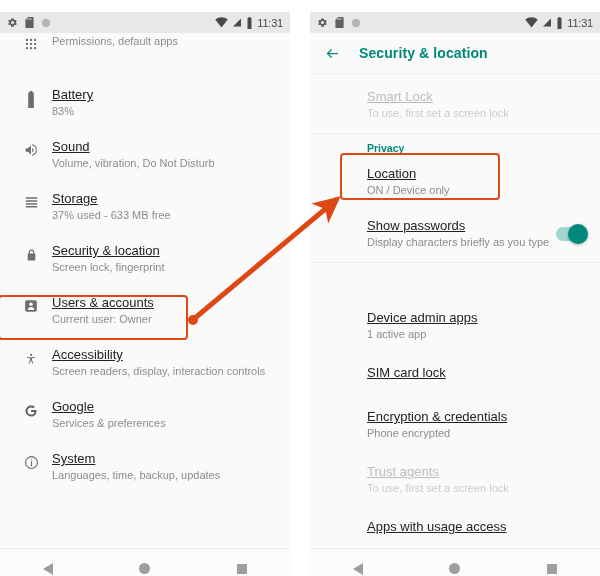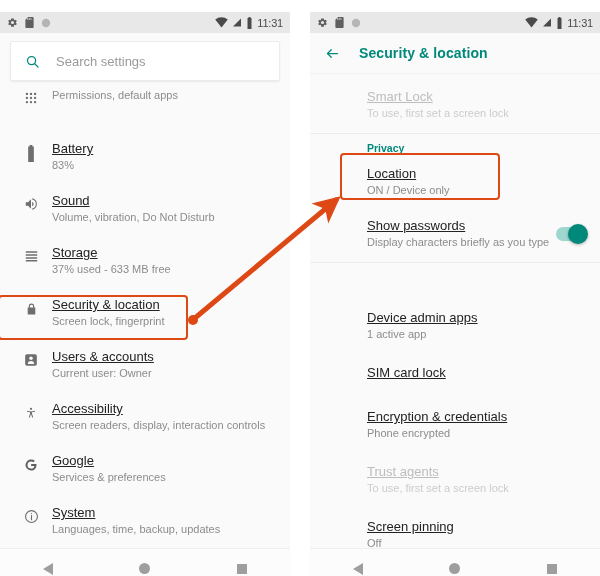--- a/index.html
+++ b/index.html
@@ -113,29 +113,20 @@
         <svg class="ic" width="10" height="11" viewBox="0 0 20 20" fill="#4a4a4a">
             <path d="M18 2v16H2z"></path>
           </svg>
         <svg class="ic" width="7" height="12" viewBox="0 0 12 24" fill="#4a4a4a">
             <path d="M8 2V0H4v2H2v22h8V2z"></path>
           </svg>
         <span class="sb-time">11:31</span>
       </div>
     </div>
 
-    <div class="search-wrap">
-      <div class="search-box">
-        <svg class="ic" width="15" height="15" viewBox="0 0 24 24" fill="none" stroke="#00897b" stroke-width="2">
-            <circle cx="10.5" cy="10.5" r="6.5"></circle>
-            <line x1="15.5" y1="15.5" x2="21" y2="21" stroke-linecap="round"></line>
-          </svg>
-        <span class="search-ph">Search settings</span>
-      </div>
-    </div>
 
     <div class="scroll">
 
       <div class="row clipped">
         <div class="row-ico">
           <svg width="14" height="14" viewBox="0 0 24 24" fill="#6e6e6e">
               <circle cx="5" cy="5" r="2"></circle>
               <circle cx="12" cy="5" r="2"></circle>
               <circle cx="19" cy="5" r="2"></circle>
               <circle cx="5" cy="12" r="2"></circle>
@@ -355,26 +346,20 @@
         </div>
       </div>
 
       <div class="row row-indent dim" style="padding-top:13px;">
         <div class="row-txt" style="padding-left:0;">
           <div class="row-title">Trust agents</div>
           <div class="row-sub">To use, first set a screen lock</div>
         </div>
       </div>
 
-      <div class="row row-indent" style="padding-top:13px;">
-        <div class="row-txt" style="padding-left:0;">
-          <div class="row-title">Screen pinning</div>
-          <div class="row-sub">Off</div>
-        </div>
-      </div>
 
       <div class="row row-indent" style="padding-top:13px;">
         <div class="row-txt" style="padding-left:0;">
           <div class="row-title">Apps with usage access</div>
         </div>
       </div>
 
     </div>
 
     <div class="navbar">

